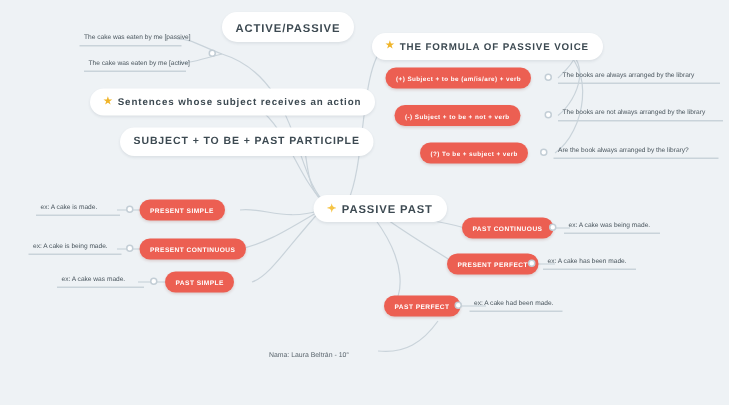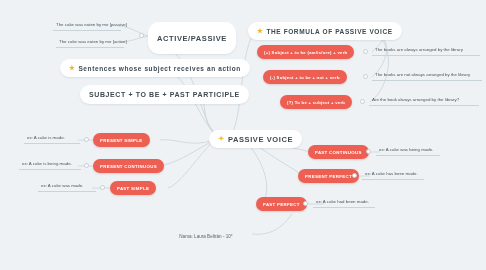--- a/index.html
+++ b/index.html
@@ -123,21 +123,21 @@
       <path d="M250 146 C 272 176, 268 196, 262 204"></path>
 
       <path d="M362 152 C 370 152, 374 152, 380 152"></path>
       <path d="M352 176 C 360 176, 364 176, 370 176"></path>
       <path d="M306 204 C 314 204, 318 204, 324 204"></path>
 
       <path d="M252 234 C 270 236, 282 228, 292 214"></path>
     </g>
   </svg>
 
-  <div class="node pill-white" style="left:148px; top:22px; height:32px; font-size:7.5px;">
+  <div class="node pill-white" style="left:148px; top:8px; height:20px; font-size:7.5px;">
     <span>ACTIVE/PASSIVE</span>
   </div>
   <div class="connector-dot" style="left:139px; top:33px;"></div>
 
   <div class="node leaf" style="left:53px; top:20px; height:11px; font-size:4.4px; width:68px;">
     <span>The cake was eaten by me [passive]</span>
   </div>
   <div class="node leaf" style="left:56px; top:37px; height:11px; font-size:4.4px; width:68px;">
     <span>The cake was eaten by me [active]</span>
   </div>
@@ -146,21 +146,21 @@
     <span class="icon-star">★</span>
     <span>Sentences whose subject receives an action</span>
   </div>
 
   <div class="node pill-white" style="left:80px; top:85px; height:19px; font-size:7px;">
     <span>SUBJECT + TO BE + PAST PARTICIPLE</span>
   </div>
 
   <div class="node pill-white" style="left:209px; top:130px; height:18px; font-size:7.5px;">
     <span class="icon-sparkle">✦</span>
-    <span>PASSIVE VOICE</span>
+    <span>PASSIVE PAST</span>
   </div>
 
   <div class="node pill-white" style="left:248px; top:22px; height:18px; font-size:6.5px;">
     <span class="icon-star">★</span>
     <span>THE FORMULA OF PASSIVE VOICE</span>
   </div>
 
   <div class="node pill-red" style="left:257px; top:45px; height:14px; font-size:4.2px;">
     <span>(+) Subject + to be (am/is/are) + verb</span>
   </div>

